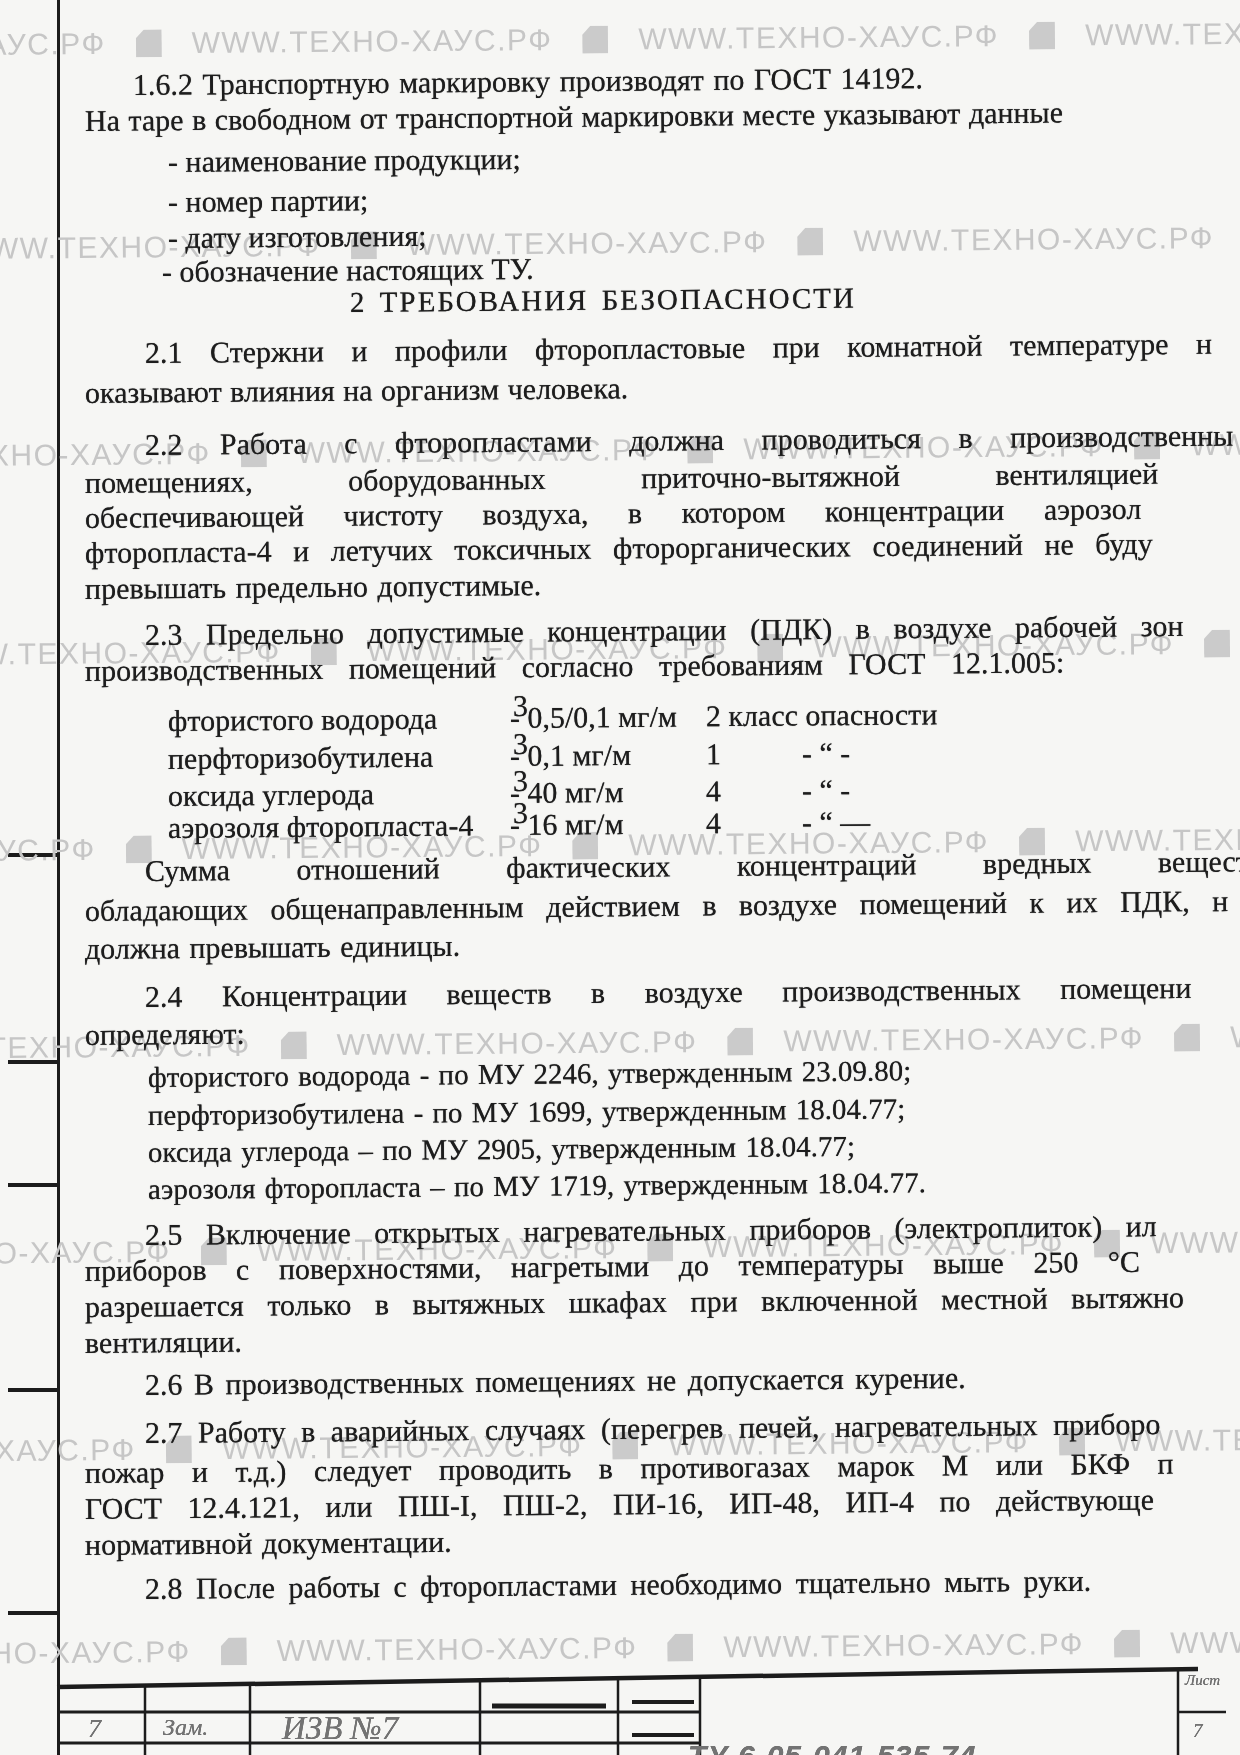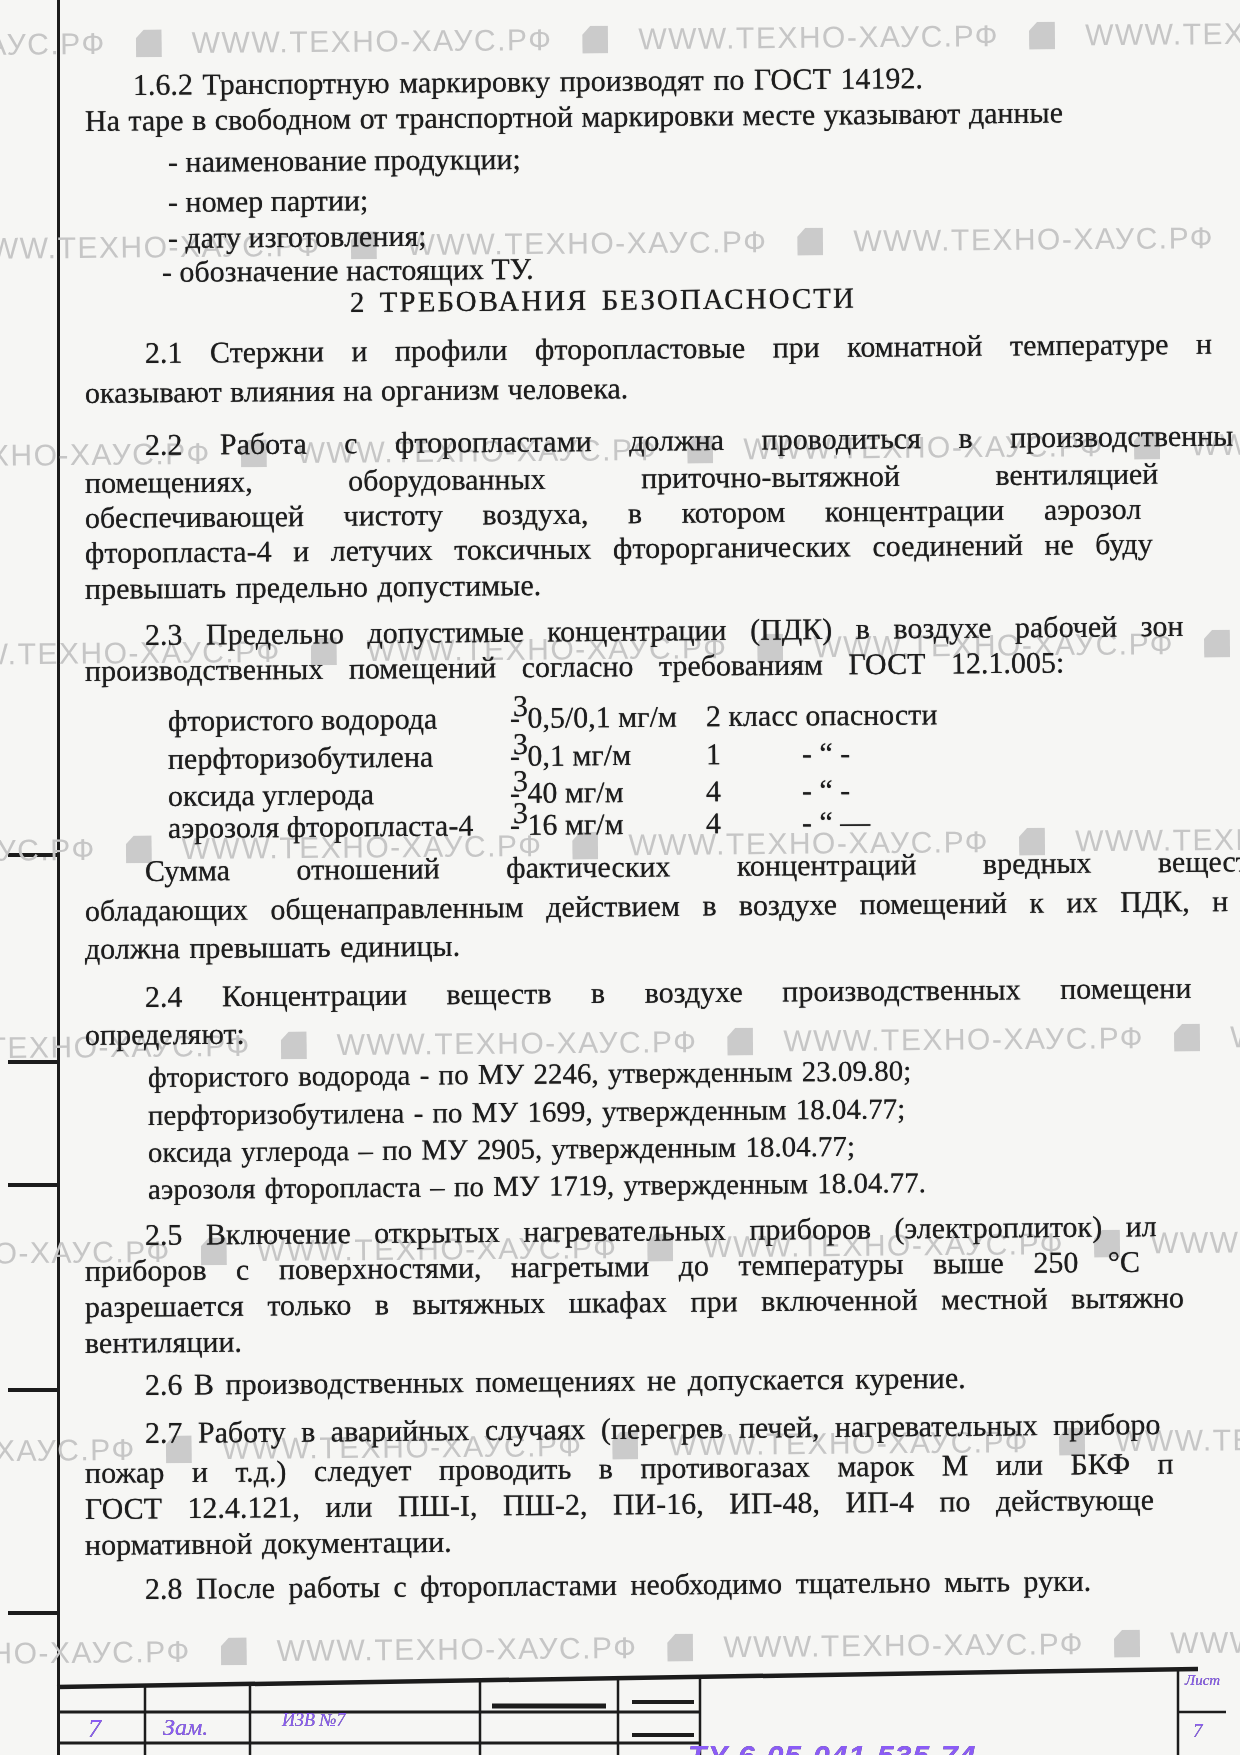--- a/index.html
+++ b/index.html
@@ -27,21 +27,21 @@
   .wm-row{
     position:absolute;display:flex;align-items:center;gap:30px;white-space:nowrap;
     color:#c6c6c6;font-family:"Liberation Sans", sans-serif;font-size:30px;
     letter-spacing:1.5px;z-index:1;
     transform:rotate(-0.5deg);transform-origin:0 50%;
   }
   .wm-icon{
     width:26px;height:28px;background:#cbcbcb;flex:0 0 auto;
     clip-path:polygon(32% 0,100% 0,100% 100%,0 100%,0 32%);
   }
-  .hand{position:absolute;font-style:italic;color:#8b5cf6;white-space:nowrap;z-index:3;
+  .hand{position:absolute;font-style:italic;color:#737373;white-space:nowrap;z-index:3;
     text-shadow:0 0 0.6px rgba(30,30,30,0.8);text-align:right;}
   .stamp-svg{position:absolute;left:0;top:1655px;z-index:2;}
   .tu-number{
     font-family:"Liberation Sans", sans-serif;font-style:italic;font-weight:bold;
     font-size:30px;letter-spacing:1px;margin-top:31px;
   }
 </style>
 </head>
 <body>
 
@@ -228,16 +228,16 @@
     <path d="M492,1706 H606" stroke-width="5"></path>
     <path d="M632,1702 H694" stroke-width="4"></path>
     <path d="M632,1735 H694" stroke-width="4"></path>
     <path d="M1178,1669 V1755" stroke-width="2.5"></path>
     <path d="M1178,1712 H1226" stroke-width="2.5"></path>
   </g>
 </svg>
 
 <div class="hand" style="left:88px;top:1714px;font-size:26px">7</div>
 <div class="hand" style="left:163px;top:1714px;font-size:24px">Зам.</div>
-<div class="hand" style="left:282px;top:1710px;font-size:18px">ИЗВ №7</div>
+<div class="hand" style="left:282px;top:1710px;font-size:33px">ИЗВ №7</div>
 <div class="hand tu-number" style="left:688px;top:1708px">ТУ 6-05-041-535-74</div>
 <div class="hand" style="left:1185px;top:1672px;font-size:15px">Лист</div>
 <div class="hand" style="left:1193px;top:1720px;font-size:19px">7</div>
 
 </body></html>

